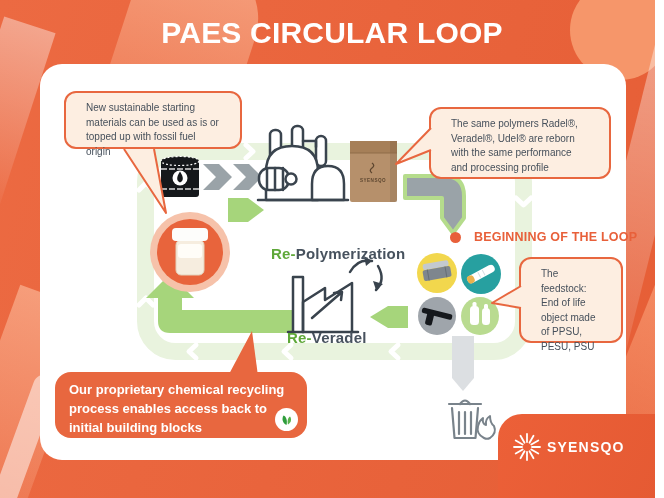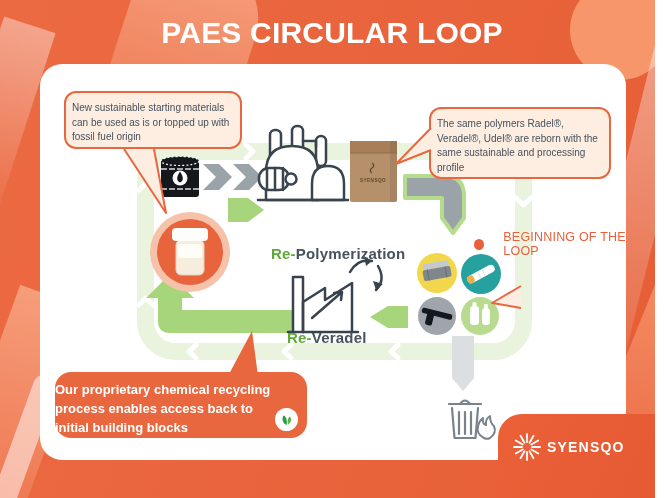--- a/index.html
+++ b/index.html
@@ -26,39 +26,39 @@
     color:#fff;font-size:30px;font-weight:800;letter-spacing:.2px;}
 
   .card{position:absolute;left:40px;top:64px;width:586px;height:396px;
     background:#fff;border-radius:22px;}
 
   svg.layer{position:absolute;left:0;top:0;pointer-events:none;}
   .z2{z-index:2;} .z4{z-index:4;}
 
   .bubble{position:absolute;z-index:3;background:#FDEEE1;border:2px solid #E8673F;
     border-radius:12px;color:#46505B;font-size:10px;line-height:1.45;font-weight:500;
-    padding:8px 6px;box-sizing:border-box;}
+    padding:8px 20px;box-sizing:border-box;}
   .b1{left:64px;top:91px;width:178px;height:58px;}
   .b2{left:429px;top:107px;width:182px;height:72px;}
   .b3{left:519px;top:257px;width:104px;height:86px;}
 
   .obox{position:absolute;z-index:3;left:55px;top:372px;width:252px;height:66px;
-    background:#E8673F;border-radius:16px;box-sizing:border-box;padding:9px 0;}
+    background:#E8673F;border-radius:16px;box-sizing:border-box;padding:9px 14px;}
   .obox-text{color:#fff;font-size:13px;font-weight:800;line-height:1.45;width:228px;}
   .leaf-badge{position:absolute;right:9px;bottom:7px;width:23px;height:23px;border-radius:50%;
     background:#fff;display:flex;align-items:center;justify-content:center;}
 
   .stage-label{position:absolute;z-index:3;font-size:15px;font-weight:800;letter-spacing:.2px;}
   .repoly{left:271px;top:201px;margin-top:44px;}
   .recyc{left:287px;top:329px;}
   .pfx{color:#5FA839;}
   .rest{color:#47525E;}
 
-  .beginning{position:absolute;z-index:3;left:450px;top:230px;display:flex;align-items:center;gap:19px;
-    color:#E8603A;font-size:12.5px;font-weight:400;letter-spacing:.2px;margin-left:24px;}
+  .beginning{position:absolute;z-index:3;left:450px;top:230px;display:flex;align-items:center;gap:13px;
+    color:#E8603A;font-size:12.5px;font-weight:700;letter-spacing:.2px;}
   .dot{width:11px;height:11px;border-radius:50%;background:#E8603A;display:inline-block;}
 
   .notch{position:absolute;z-index:5;left:498px;top:414px;width:166px;height:84px;
     background:linear-gradient(115deg,#ec6038,#e55a33);border-top-left-radius:24px;
     display:flex;align-items:flex-start;padding:18px 0 0 14px;box-sizing:border-box;gap:5px;}
   .logotype{color:#fff;font-size:14px;font-weight:800;letter-spacing:1.2px;margin-top:7px;}
 </style>
 </head>
 <body>
 
@@ -193,21 +193,22 @@
     <g>
       <circle cx="190" cy="252" r="40" fill="#F6C2AA"></circle>
       <circle cx="190" cy="252" r="33" fill="#E8643C"></circle>
       <rect x="176" y="240" width="28" height="35" rx="5" fill="#F6EDDF" stroke="#E3D2BC" stroke-width="1"></rect>
       <rect x="178" y="244" width="24" height="14" rx="3" fill="#FFFDF8"></rect>
       <rect x="172" y="228" width="36" height="13" rx="4" fill="#FDFDFB"></rect>
     </g>
   </svg>
 
   <div class="bubble b1">New sustainable starting materials can be used as is or topped up with fossil fuel origin</div>
-  <div class="bubble b2">The same polymers Radel®, Veradel®, Udel® are reborn with the same sustainable and processing profile</div>
+  <div class="bubble b2">The same polymers Radel®, Veradel®, Udel® are reborn with the same performance and processing profile</div>
+  <div class="bubble b3">The feedstock: End of life object made of PPSU, PESU, PSU</div>
 
   <div class="obox">
     <div class="obox-text">Our proprietary chemical recycling process enables access back to initial building blocks</div>
     <div class="leaf-badge">
       <svg width="16" height="16" viewBox="0 0 16 16">
         <path d="M7.5,13 C3.5,11 2.5,7 4.5,3.5 C7.5,4.5 8.5,9 7.5,13 Z" fill="#2F9D3C"></path>
         <path d="M9,12.5 C12,10.5 13,7.5 11,4.5 C9,5.5 8,9 9,12.5 Z" fill="#57B24A"></path>
       </svg>
     </div>
   </div>

